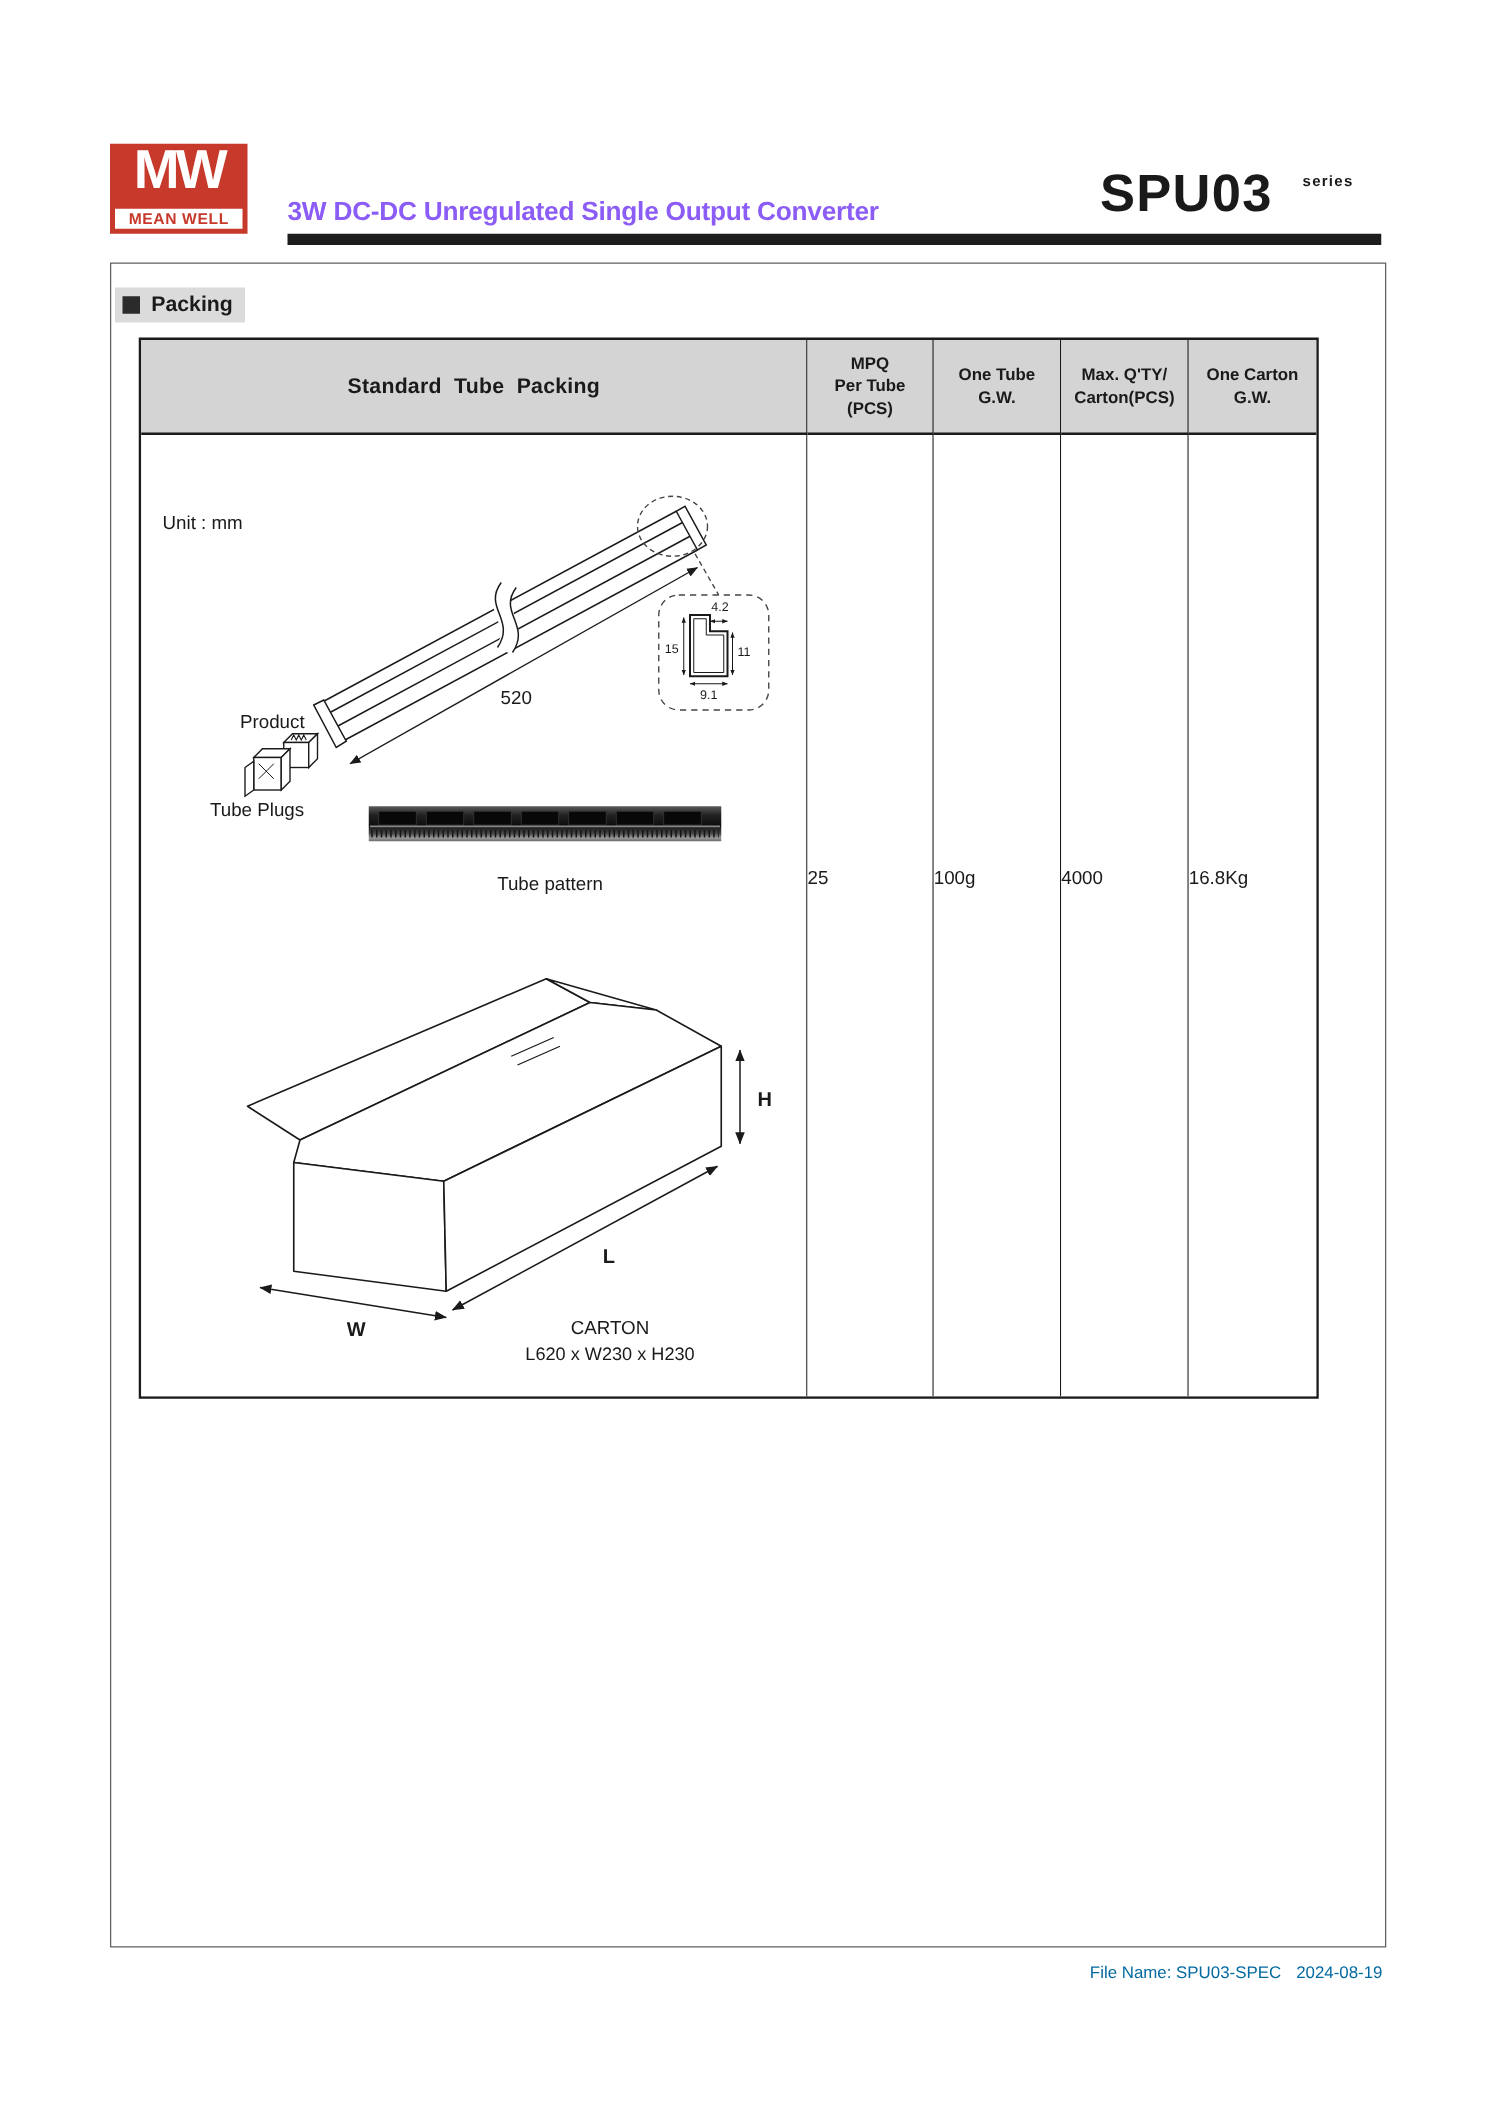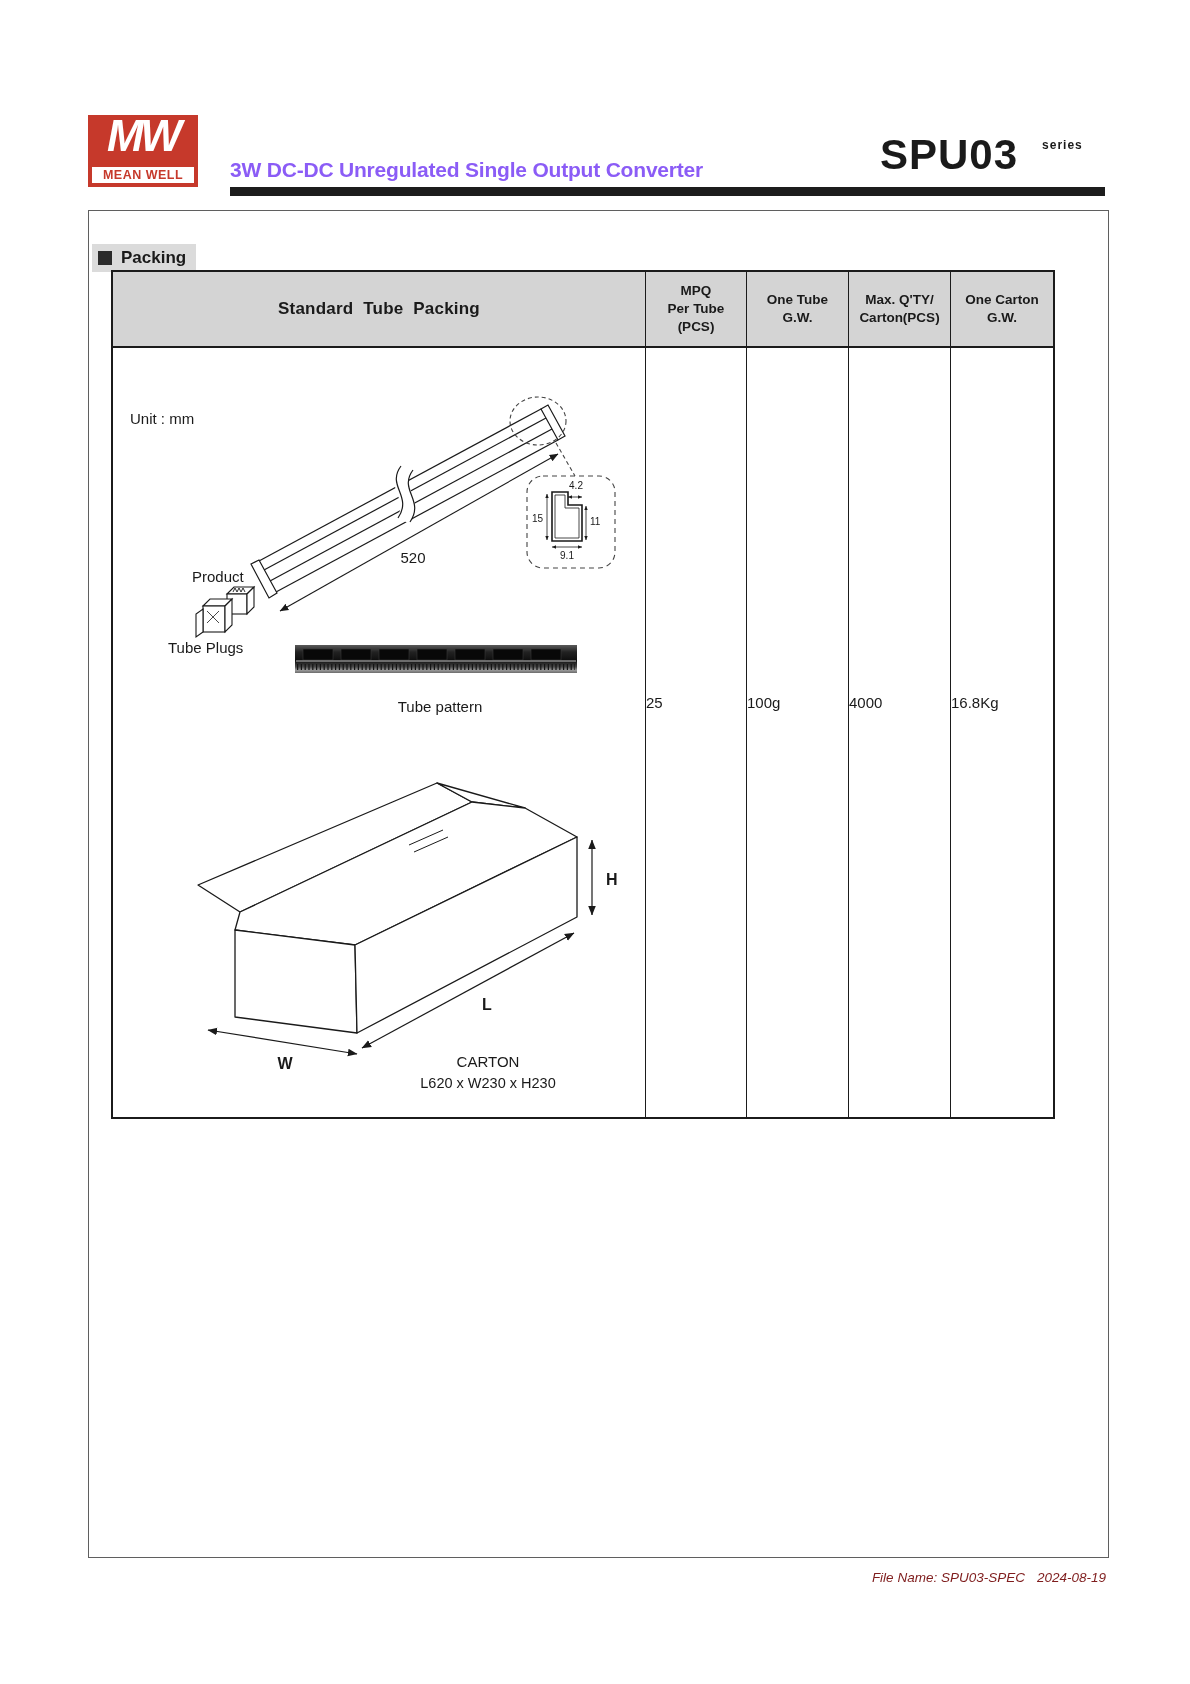--- a/index.html
+++ b/index.html
@@ -2,37 +2,37 @@
 <html><head>
 <meta charset="utf-8">
 <style>
   html,body{margin:0;padding:0;background:#fff;}
   .page{position:relative;width:1190px;height:1684px;background:#ffffff;
         font-family:"Liberation Sans",sans-serif;color:#1a1a1a;overflow:hidden;}
 
   
   .logo{position:absolute;left:88px;top:115px;width:110px;height:72px;background:#c6392b;}
   .logo-mw{position:absolute;top:-4px;left:0;right:0;text-align:center;
-           font-size:44px;line-height:50px;font-weight:bold;font-style:italic;
+           font-size:44px;line-height:50px;font-weight:bold;
            color:#ffffff;letter-spacing:-3px;}
   .logo-band{position:absolute;left:4px;right:4px;bottom:4px;background:#ffffff;
              color:#c6392b;font-weight:bold;font-size:12.5px;line-height:16px;
              text-align:center;letter-spacing:0.5px;}
   .doc-title{position:absolute;left:230px;top:158px;font-size:21px;font-weight:bold;
              letter-spacing:-0.2px;color:#8b5cf6;}
   .series-row{position:absolute;left:850px;top:134px;display:flex;margin-left:30px;}
   .series-name{font-size:42px;line-height:42px;font-weight:bold;letter-spacing:1px;}
   .series-suffix{font-size:12px;line-height:23px;font-weight:bold;margin-left:24px;letter-spacing:1px;}
   .title-bar{position:absolute;left:230px;top:187px;width:875px;height:9px;background:#1d1d1d;}
 
   
   .frame{position:absolute;left:88px;top:210px;width:1019px;height:1346px;border:1px solid #5f5f5f;}
 
   
-  .packing{position:absolute;left:92px;top:244px;height:28px;background:#dbdbdb;
+  .packing{position:absolute;left:92px;top:230px;height:28px;background:#dbdbdb;
            display:flex;align-items:center;gap:9px;padding:0 10px 0 6px;}
   .packing .sq{width:14px;height:14px;background:#2b2b2b;}
   .packing .txt{font-size:17px;font-weight:bold;color:#1a1a1a;}
 
   
   .pack-table{position:absolute;left:111px;top:270px;width:940px;height:845px;
               display:grid;grid-template-columns:533px 101px 102px 102px 102px;
               grid-template-rows:76px 769px;border:2px solid #1b1b1b;}
   .pack-table .cell{box-sizing:border-box;border-right:1.5px solid #1b1b1b;}
   .pack-table .cell.last{border-right:none;}
@@ -41,21 +41,21 @@
                   text-align:center;font-weight:bold;font-size:13.5px;line-height:1.32;}
   .pack-table .th.main{font-size:17px;letter-spacing:0.2px;word-spacing:5px;}
   .pack-table .td{position:relative;background:#fff;}
   .pack-table .val{padding-top:346px;text-align:left;font-size:15px;}
   .unit-label{position:absolute;left:17px;top:18px;font-size:15px;margin-top:44px;}
   .diagram-svg{position:absolute;left:0;top:0;width:533px;height:769px;}
   .diagram-svg text{font-family:"Liberation Sans",sans-serif;fill:#1a1a1a;}
 
   
   .footer{position:absolute;right:84px;top:1570px;display:flex;gap:12px;
-          font-size:13.5px;font-style:italic;color:#7f1d1d;}
+          font-size:13.5px;color:#0369a1;}
 </style>
 </head>
 <body>
 
 <div class="page">
 
   <div class="logo">
     <div class="logo-mw">MW</div>
     <div class="logo-band">MEAN WELL</div>
   </div>

